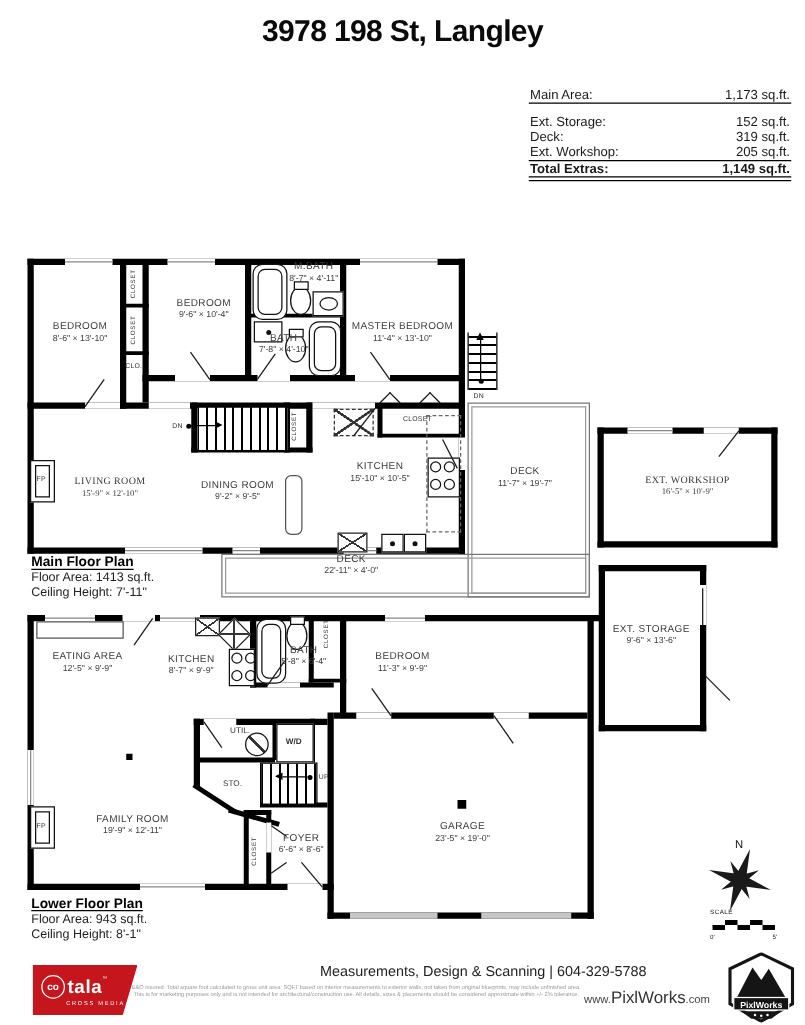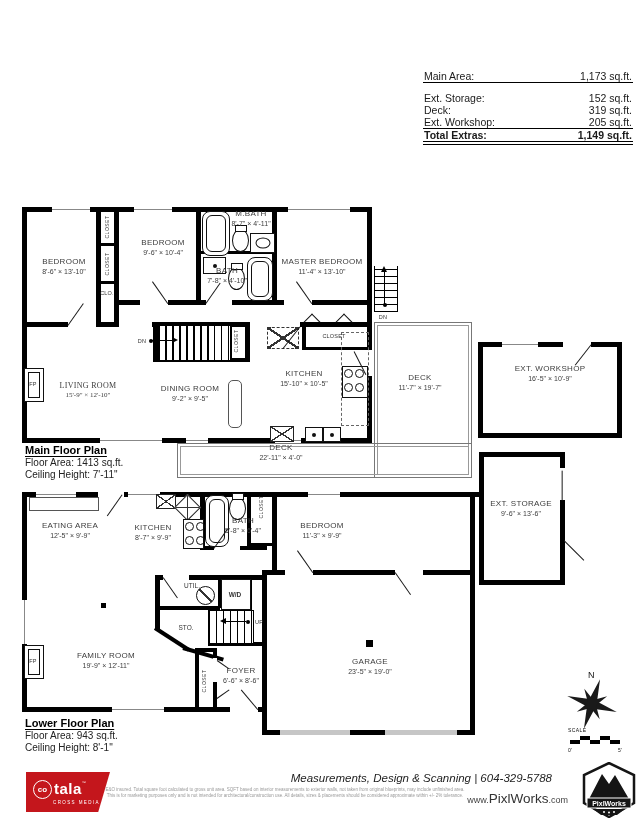--- a/index.html
+++ b/index.html
@@ -75,37 +75,38 @@
   #north{position:absolute;left:28px;top:2px;font-size:9px;color:#111;}
   #scalebar{position:absolute;left:566px;top:727px;width:70px;height:28px;}
   .sc-label{position:absolute;left:2px;top:0;font-size:5px;letter-spacing:.4px;color:#111;}
   .sc-seg{position:absolute;width:10px;height:4px;background:#000;}
   .sc-start{position:absolute;left:2px;top:20px;font-size:5px;color:#111;}
   .sc-end{position:absolute;left:52px;top:20px;font-size:5px;color:#111;}
   
   #logo{position:absolute;left:26px;top:772px;width:84px;height:40px;}
   .logo-shape{position:absolute;inset:0;background:#c4161c;clip-path:polygon(0 0,100% 0,86% 100%,0 100%);
               display:flex;flex-direction:column;justify-content:center;padding-left:7px;box-sizing:border-box;color:#fff;}
-  .logo-row{display:flex;align-items:flex-start;}
+  .logo-row{display:flex;align-items:center;}
   .logo-co{display:inline-flex;align-items:center;justify-content:center;width:17px;height:17px;border:1.6px solid #fff;
            border-radius:50%;font-size:8px;font-weight:bold;margin-right:2px;}
   .logo-tala{font-size:15px;font-weight:bold;letter-spacing:.5px;}
   .logo-tm{font-size:4px;align-self:flex-start;}
   .logo-sub{font-size:4.5px;letter-spacing:1.4px;margin-left:20px;margin-top:1px;}
   #disclaimers{position:absolute;left:85px;top:787px;width:400px;text-align:center;font-size:4.5px;line-height:6px;color:#999;}
-  #tagline{position:absolute;right:92px;top:772px;width:320px;text-align:right;font-style:italic;font-size:11.5px;color:#222;}
+  #tagline{position:absolute;right:68px;top:772px;width:320px;font-size:11.5px;color:#222;}
   #website{position:absolute;right:76px;top:789px;width:320px;text-align:right;color:#444;}
   #website .w-small{font-size:9px;}
   #website .w-big{font-size:13.5px;color:#333;}
   #badge{position:absolute;left:580px;top:762px;}
 </style>
 </head>
 <body>
 
 <div id="page">
+  <h1 id="title">3978 198 St, Langley</h1>
 
   <div id="summary">
     <div class="sgroup">
       <div class="srow">
           <span>Main Area:</span>
           <span>1,173 sq.ft.</span>
         </div>
     </div>
     <div class="sgap"></div>
     <div class="sgroup">
@@ -315,21 +316,21 @@
         <span class="rdims">15'-10" × 10'-5"</span>
       </div>
       <div class="room-label" style="left: 420px; top: 382px;">
         <span class="rname">DECK</span>
         <span class="rdims">11'-7" × 19'-7"</span>
       </div>
       <div class="room-label" style="left: 281px; top: 452px;">
         <span class="rname">DECK</span>
         <span class="rdims">22'-11" × 4'-0"</span>
       </div>
-      <div class="room-label" style="left: 550px; top: 373px;">
+      <div class="room-label" style="left: 550px; top: 389px; font-family: Liberation Serif, serif;">
         <span class="rname">EXT. WORKSHOP</span>
         <span class="rdims">16'-5" × 10'-9"</span>
       </div>
       <div class="room-label" style="left: 521px; top: 508px;">
         <span class="rname">EXT. STORAGE</span>
         <span class="rdims">9'-6" × 13'-6"</span>
       </div>
       <div class="room-label" style="left: 70px; top: 530px;">
         <span class="rname">EATING AREA</span>
         <span class="rdims">12'-5" × 9'-9"</span>

